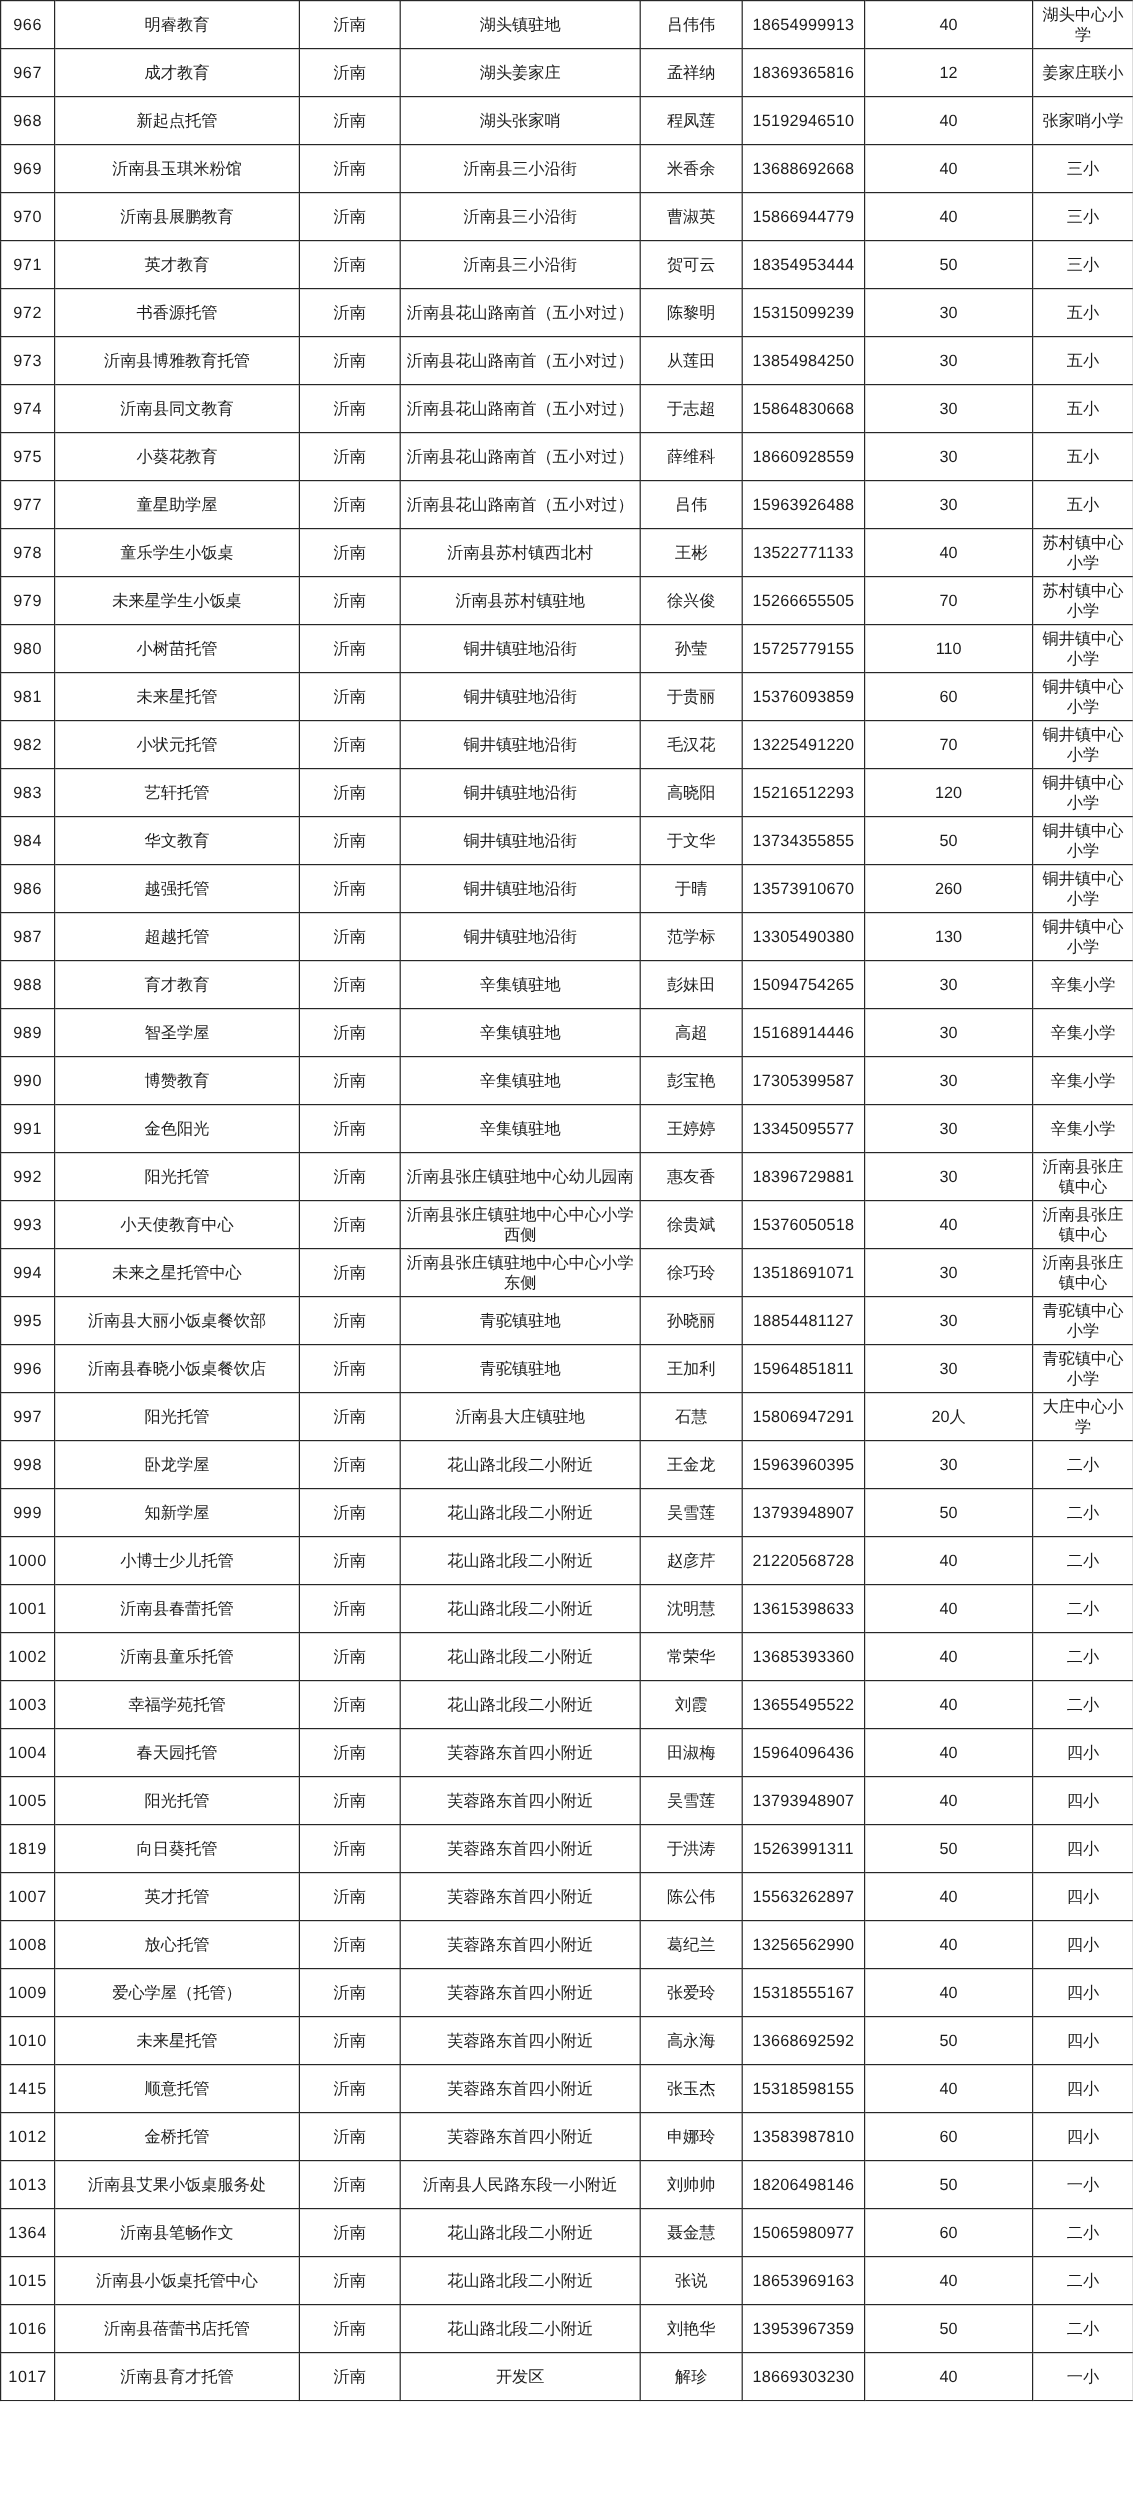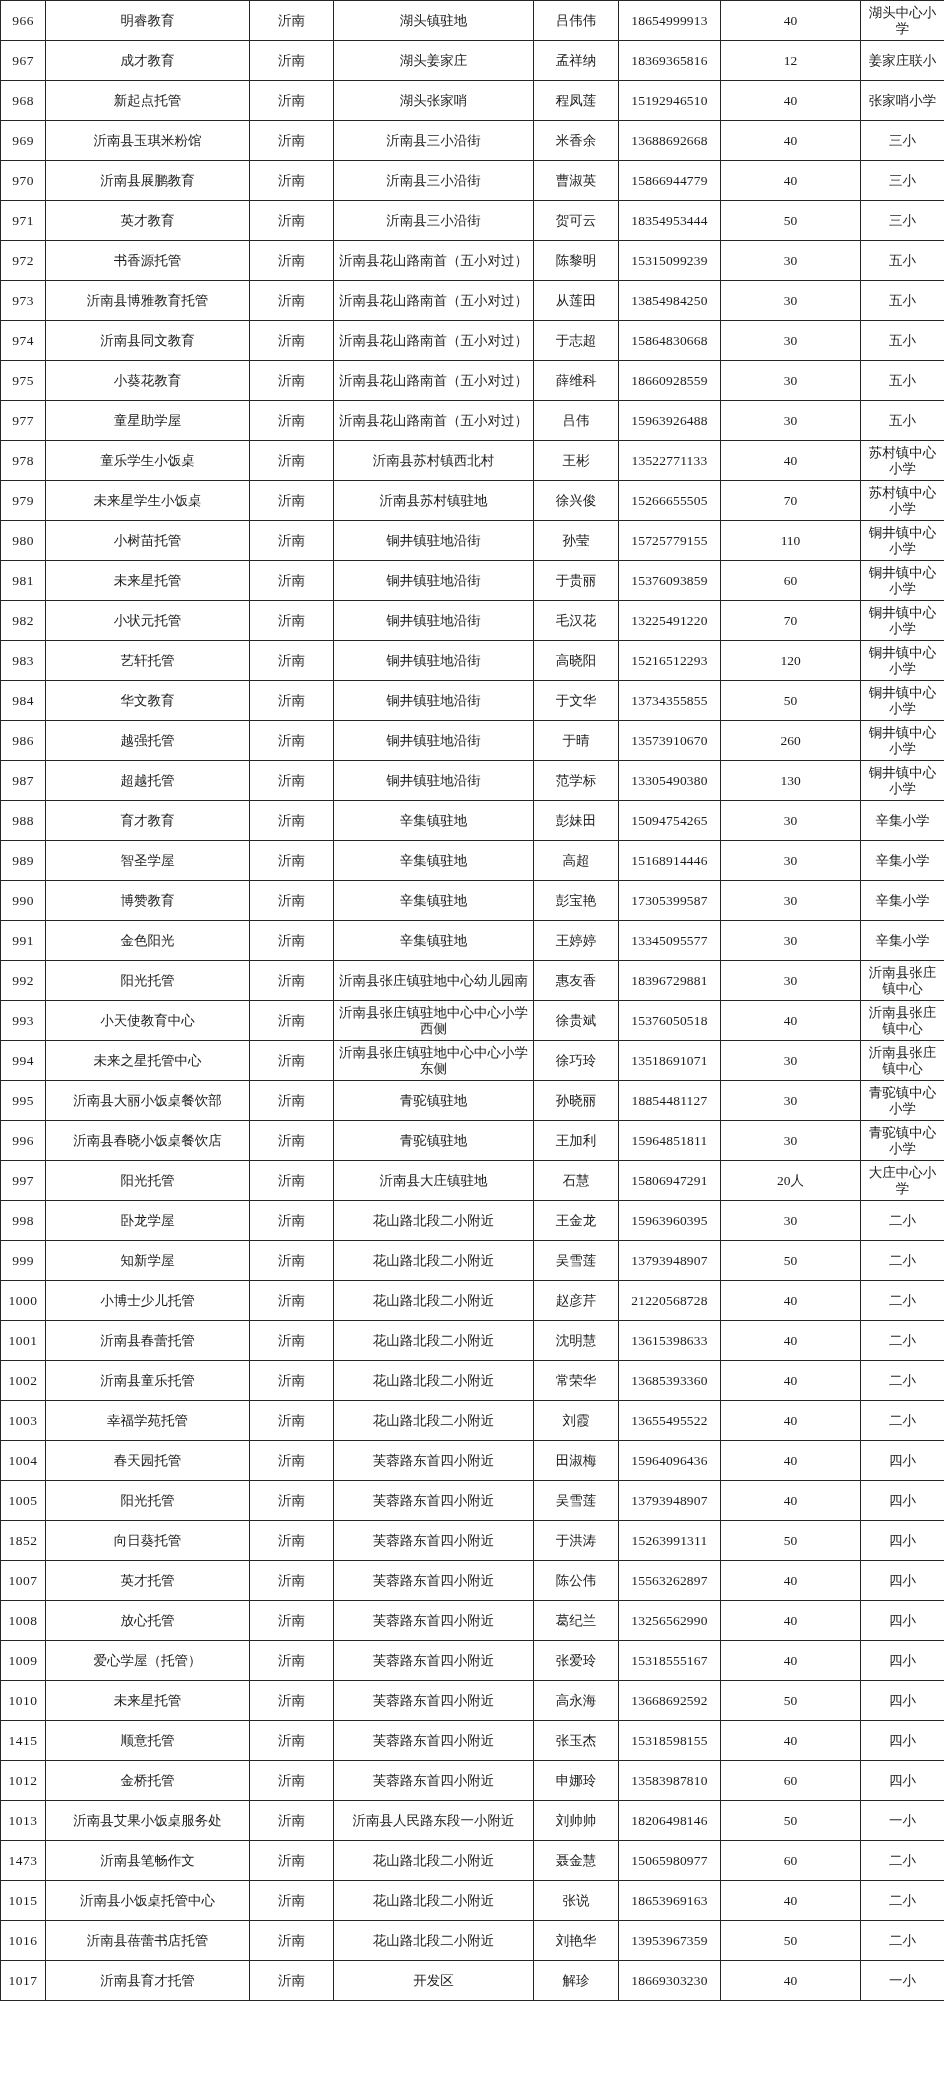--- a/index.html
+++ b/index.html
@@ -1,19 +1,19 @@
 <!DOCTYPE html>
 <html><head>
 <meta charset="utf-8">
 <style>
   html, body { margin:0; padding:0; background:#ffffff; }
   .page {
     width:944px;
     background:#ffffff;
-    font-family:Liberation Serif, serif;
+    font-family:Liberation Sans, sans-serif;
   }
   table.inst-table {
     width:944px;
     border-collapse:collapse;
     table-layout:fixed;
     color:#1c1c1c;
   }
   table.inst-table td {
     border:1px solid #262626;
     height:39px;
@@ -419,21 +419,21 @@
           <td class="c-no">1005</td>
           <td class="c-name">阳光托管</td>
           <td class="c-county">沂南</td>
           <td class="c-addr">芙蓉路东首四小附近</td>
           <td class="c-contact">吴雪莲</td>
           <td class="c-phone">13793948907</td>
           <td class="c-cap">40</td>
           <td class="c-school">四小</td>
         </tr>
         <tr>
-          <td class="c-no">1852</td>
+          <td class="c-no">1819</td>
           <td class="c-name">向日葵托管</td>
           <td class="c-county">沂南</td>
           <td class="c-addr">芙蓉路东首四小附近</td>
           <td class="c-contact">于洪涛</td>
           <td class="c-phone">15263991311</td>
           <td class="c-cap">50</td>
           <td class="c-school">四小</td>
         </tr>
         <tr>
           <td class="c-no">1007</td>
@@ -499,21 +499,21 @@
           <td class="c-no">1013</td>
           <td class="c-name">沂南县艾果小饭桌服务处</td>
           <td class="c-county">沂南</td>
           <td class="c-addr">沂南县人民路东段一小附近</td>
           <td class="c-contact">刘帅帅</td>
           <td class="c-phone">18206498146</td>
           <td class="c-cap">50</td>
           <td class="c-school">一小</td>
         </tr>
         <tr>
-          <td class="c-no">1473</td>
+          <td class="c-no">1364</td>
           <td class="c-name">沂南县笔畅作文</td>
           <td class="c-county">沂南</td>
           <td class="c-addr">花山路北段二小附近</td>
           <td class="c-contact">聂金慧</td>
           <td class="c-phone">15065980977</td>
           <td class="c-cap">60</td>
           <td class="c-school">二小</td>
         </tr>
         <tr>
           <td class="c-no">1015</td>

